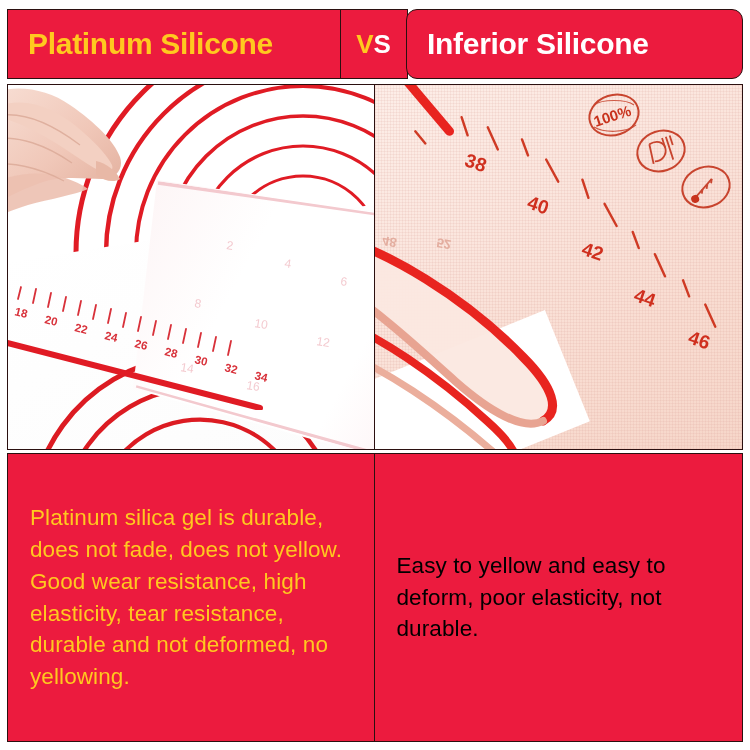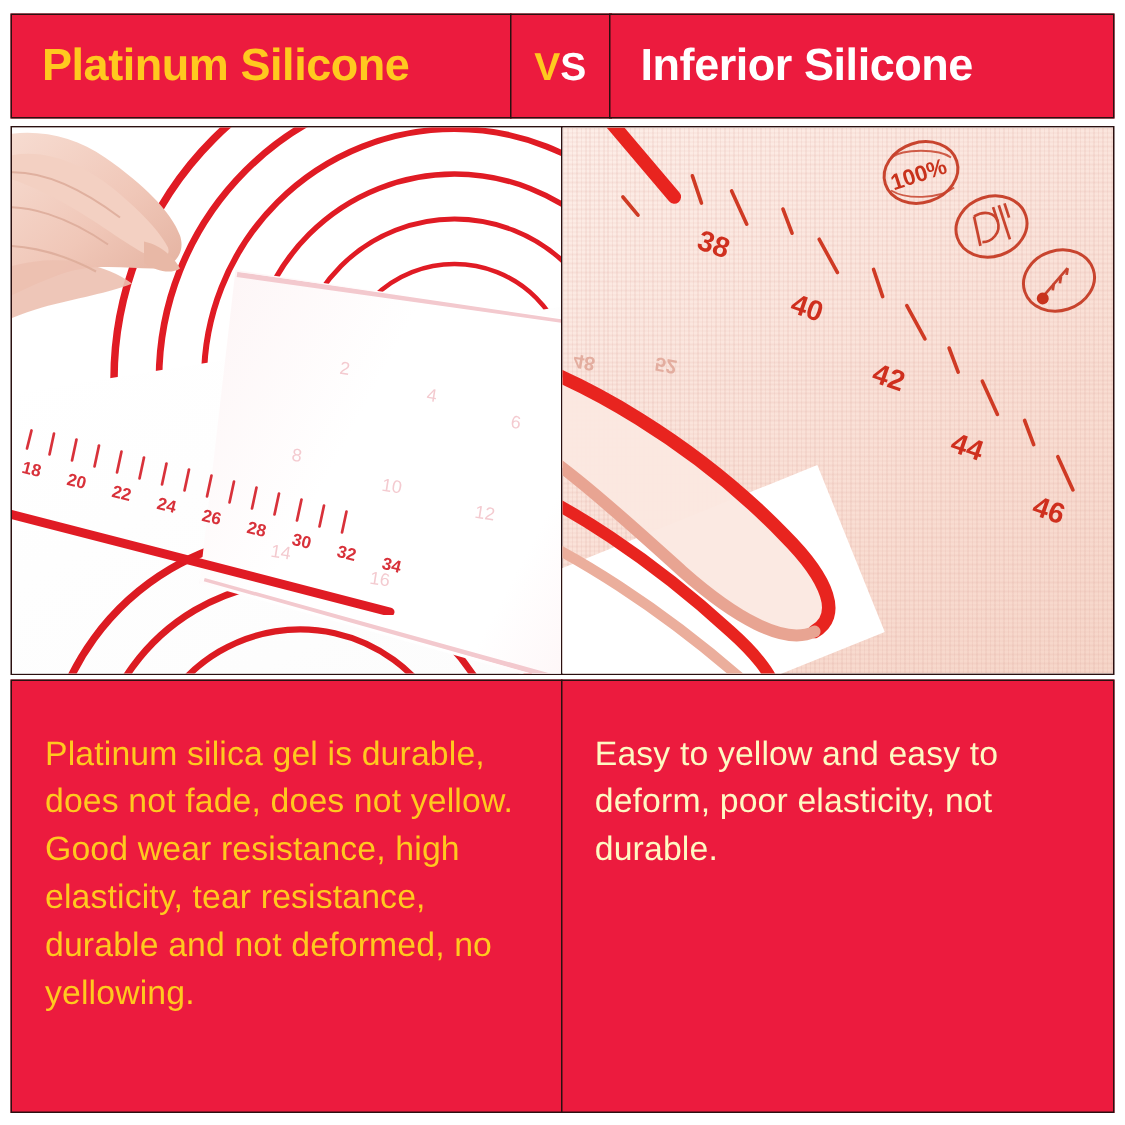--- a/index.html
+++ b/index.html
@@ -19,21 +19,21 @@
   }
   .hdr-cell{
     position:relative;background:#EC1B3E;
     border:1.5px solid #2b1010;
     box-sizing:border-box;
     display:flex;align-items:center;justify-content:center;
     overflow:hidden;
   }
   .hdr-left{width:334px;justify-content:flex-start;padding-left:20px;}
   .hdr-vs{width:68px;margin-left:-1.5px;}
-  .hdr-right{flex:1;margin-left:-1.5px;justify-content:flex-start;padding-left:20px;}
+  .hdr-right{flex:1;margin-left:-1.5px;justify-content:flex-start;padding-left:20px;border-radius:11px;}
 
   .hdr-title{
     font-size:30px;font-weight:bold;letter-spacing:-0.3px;
     line-height:1;white-space:nowrap;
   }
   .hdr-title.gold{color:#FFC91F;}
   .hdr-title.white{color:#ffffff;}
   .vs-text{font-size:26px;font-weight:bold;line-height:1;white-space:nowrap;text-align:right;}
   .vs-v{color:#FFC91F;}
   .vs-s{color:#ffffff;}
@@ -107,31 +107,31 @@
   }
 
   
   .text-row{
     position:absolute;left:7px;top:453px;width:736px;height:289px;
     display:flex;
   }
   .text-cell{
     position:relative;background:#EC1B3E;
     border:1.5px solid #2b1010;box-sizing:border-box;
-    display:flex;
+    display:flex;align-items:center;
     padding:10px 22px 10px 22px;
   }
   .text-left{width:368px;}
   .text-right{flex:1;margin-left:-1.5px;}
   .body-copy{
     font-size:22.5px;line-height:1.42;font-weight:400;
     letter-spacing:0.1px;
   }
   .body-copy.gold{color:#FFC91F;}
-  .body-copy.white{color:#fef9c3;}
+  .body-copy.white{color:#000000;}
 </style>
 </head>
 <body>
 
 <div class="poster">
 
   <div class="header-row">
 
     <div class="hdr-cell hdr-left">
       <span class="hdr-title gold">Platinum Silicone</span>

